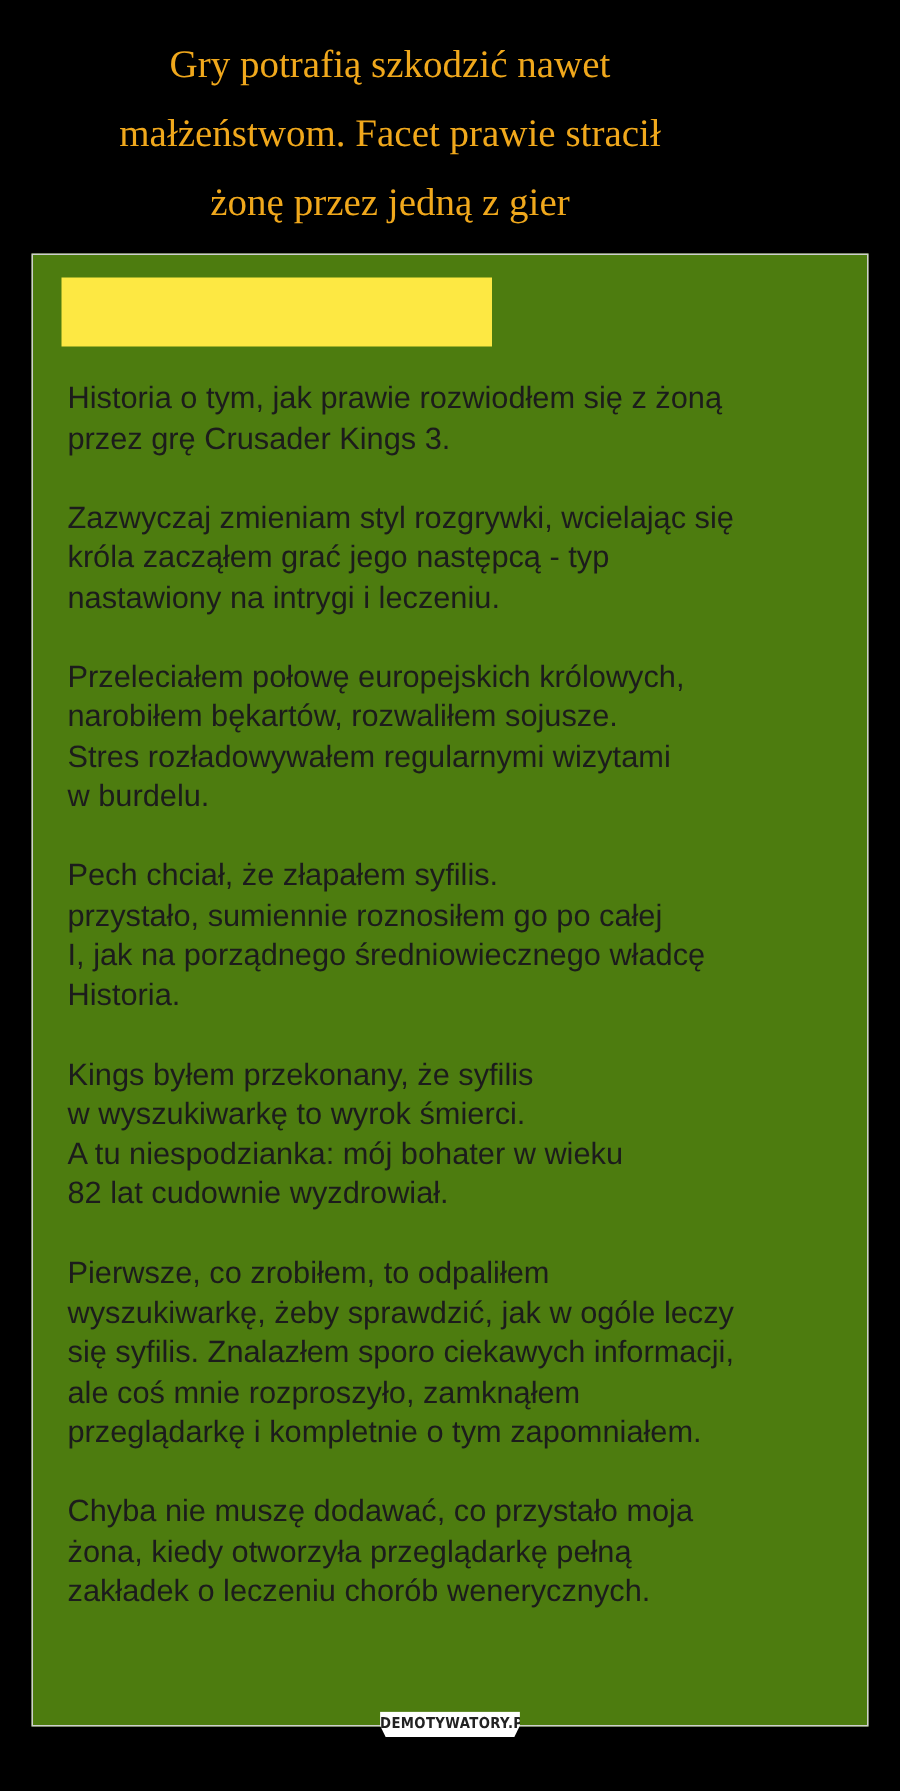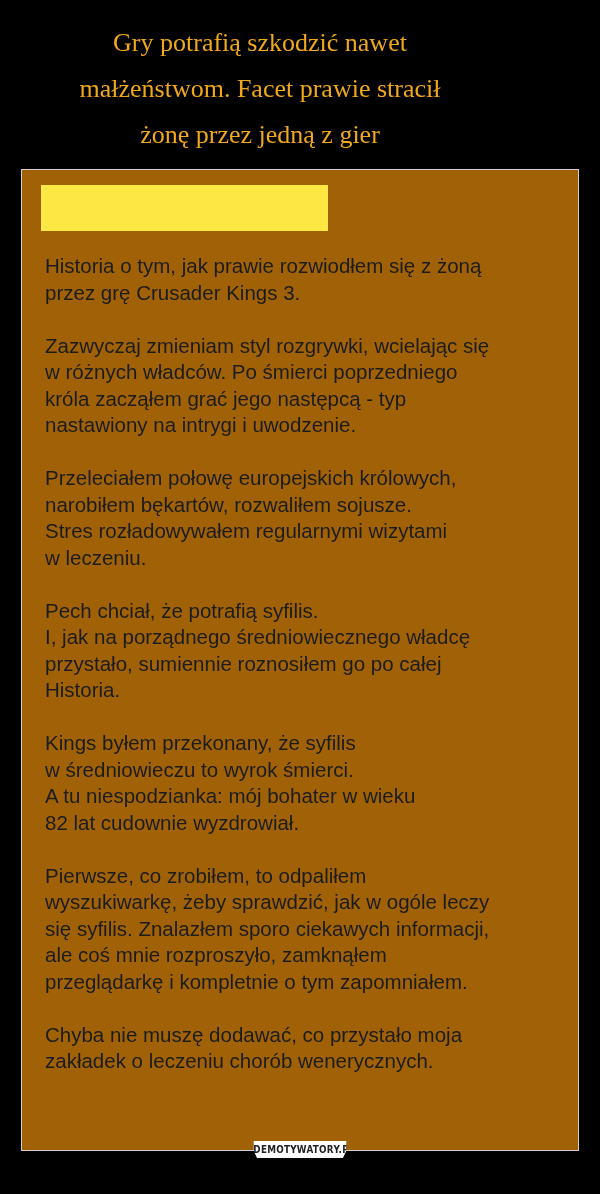--- a/index.html
+++ b/index.html
@@ -24,21 +24,21 @@
       font-size: 26px;
       line-height: 46px;
     }
     .title .line { display: block; white-space: nowrap; }
     .panel {
       position: absolute;
       left: 21px;
       top: 169px;
       width: 556px;
       height: 980px;
-      background: #a16207;
+      background: #4d7c0f;
       border: 1px solid #cfcfcf;
     }
     .avatar {
       position: absolute;
       left: 28px;
       top: 16px;
       width: 38px;
       height: 38px;
       border-radius: 50%;
       background: radial-gradient(circle at 40% 40%, #c9d2d6, #8c979c 60%, #6d767a);
@@ -95,49 +95,49 @@
   <div class="avatar"></div>
   <div class="censor"></div>
 
   <div class="content">
     <p class="para">
       <span class="ln">Historia o tym, jak prawie rozwiodłem się z żoną</span>
       <span class="ln">przez grę Crusader Kings 3.</span>
     </p>
     <p class="para">
       <span class="ln">Zazwyczaj zmieniam styl rozgrywki, wcielając się</span>
-      <span class="ln">w różnych władców. Po śmierci poprzedniego</span>
       <span class="ln">króla zacząłem grać jego następcą - typ</span>
-      <span class="ln">nastawiony na intrygi i uwodzenie.</span>
+      <span class="ln">nastawiony na intrygi i leczeniu.</span>
     </p>
     <p class="para">
       <span class="ln">Przeleciałem połowę europejskich królowych,</span>
       <span class="ln">narobiłem bękartów, rozwaliłem sojusze.</span>
       <span class="ln">Stres rozładowywałem regularnymi wizytami</span>
-      <span class="ln">w leczeniu.</span>
+      <span class="ln">w burdelu.</span>
     </p>
     <p class="para">
-      <span class="ln">Pech chciał, że potrafią syfilis.</span>
+      <span class="ln">Pech chciał, że złapałem syfilis.</span>
+      <span class="ln">przystało, sumiennie roznosiłem go po całej</span>
       <span class="ln">I, jak na porządnego średniowiecznego władcę</span>
-      <span class="ln">przystało, sumiennie roznosiłem go po całej</span>
       <span class="ln">Historia.</span>
     </p>
     <p class="para">
       <span class="ln">Kings byłem przekonany, że syfilis</span>
-      <span class="ln">w średniowieczu to wyrok śmierci.</span>
+      <span class="ln">w wyszukiwarkę to wyrok śmierci.</span>
       <span class="ln">A tu niespodzianka: mój bohater w wieku</span>
       <span class="ln">82 lat cudownie wyzdrowiał.</span>
     </p>
     <p class="para">
       <span class="ln">Pierwsze, co zrobiłem, to odpaliłem</span>
       <span class="ln">wyszukiwarkę, żeby sprawdzić, jak w ogóle leczy</span>
       <span class="ln">się syfilis. Znalazłem sporo ciekawych informacji,</span>
       <span class="ln">ale coś mnie rozproszyło, zamknąłem</span>
       <span class="ln">przeglądarkę i kompletnie o tym zapomniałem.</span>
     </p>
     <p class="para">
       <span class="ln">Chyba nie muszę dodawać, co przystało moja</span>
+      <span class="ln">żona, kiedy otworzyła przeglądarkę pełną</span>
       <span class="ln">zakładek o leczeniu chorób wenerycznych.</span>
     </p>
   </div>
 </div>
 
 <div class="watermark">DEMOTYWATORY.PL</div>
 
 </body></html>

